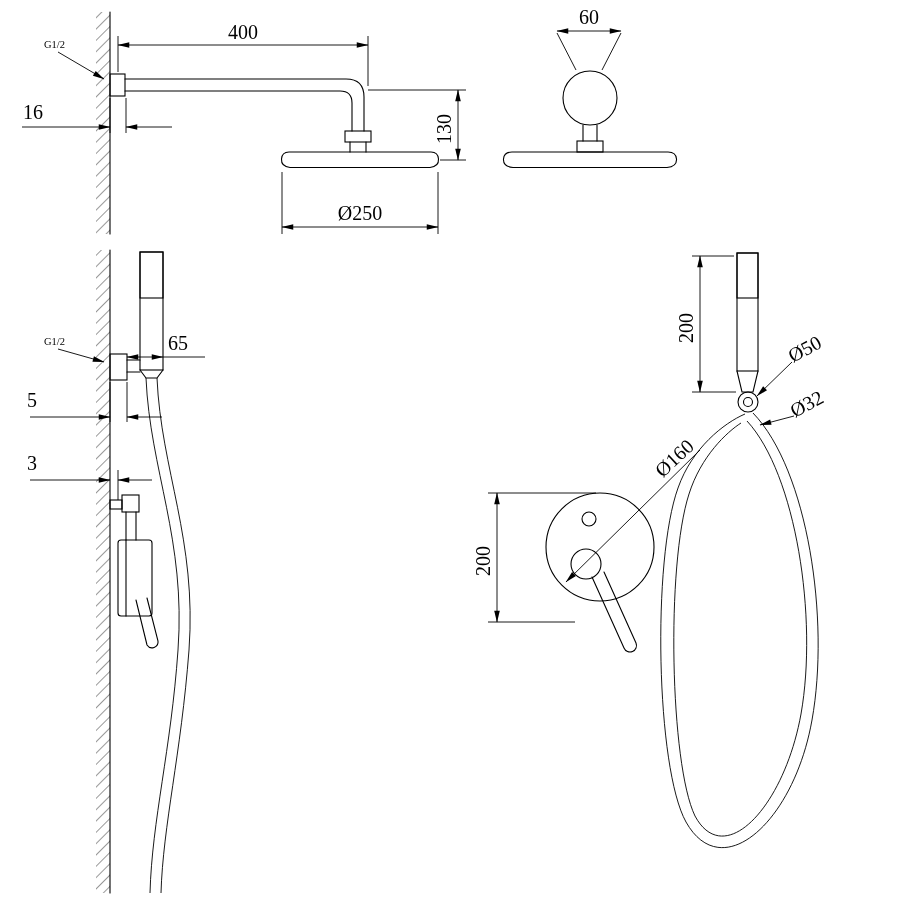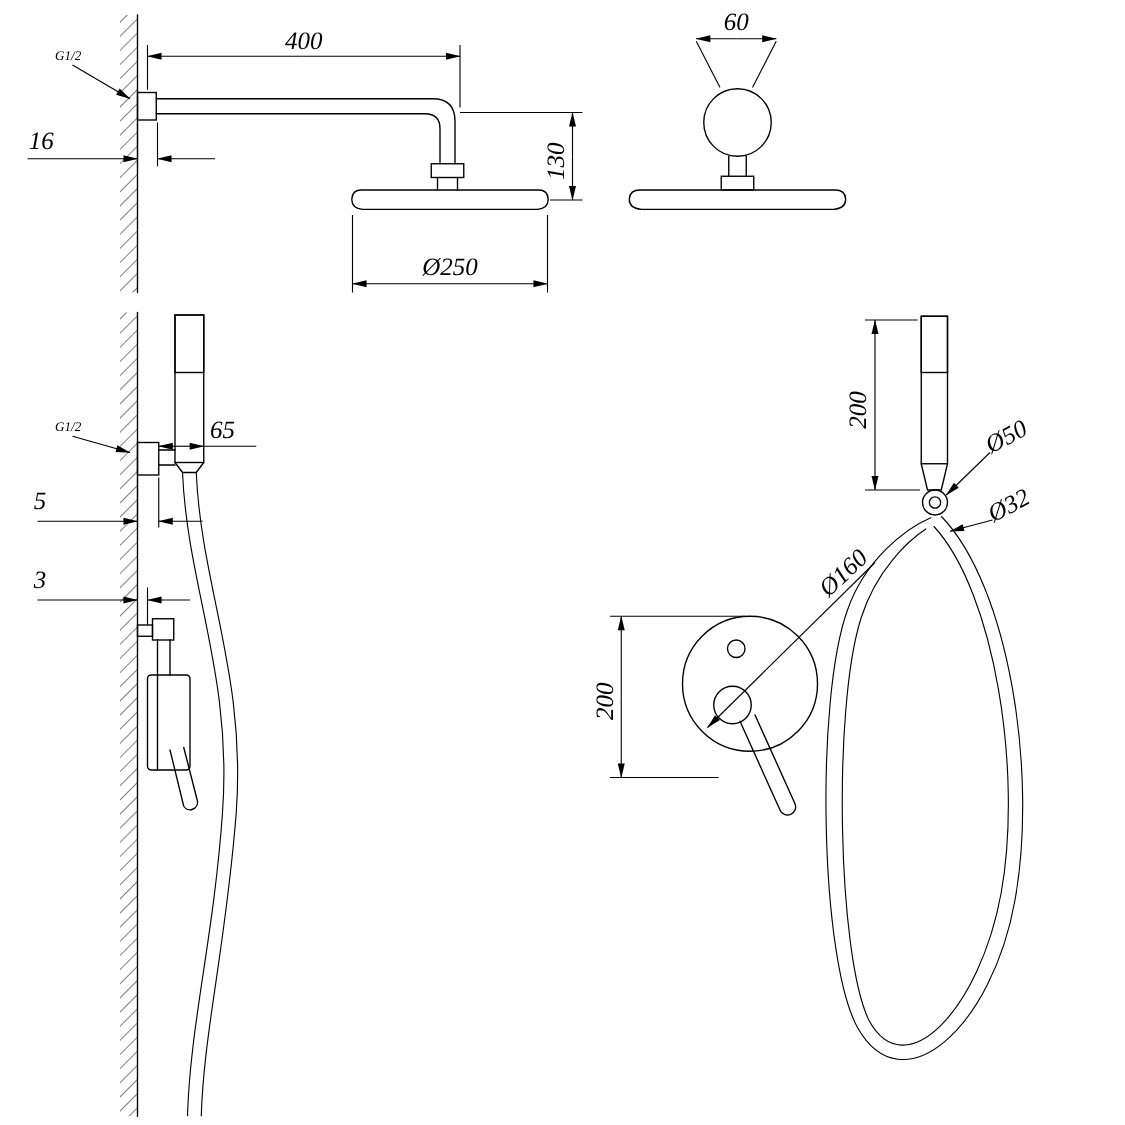--- a/index.html
+++ b/index.html
@@ -1,16 +1,16 @@
 <!DOCTYPE html>
 <html><head>
 <meta charset="utf-8">
 <style>
   html,body{margin:0;padding:0;background:#ffffff;}
-  .canvas{position:relative;width:900px;height:900px;background:#ffffff;overflow:hidden;font-style:italic;}
+  .canvas{position:relative;width:900px;height:900px;background:#ffffff;overflow:hidden;}
   svg{display:block;}
   .ln{stroke:#000;fill:none;stroke-width:1.1;stroke-linecap:round;}
   .thin{stroke:#000;fill:none;stroke-width:0.9;}
   .dim{stroke:#000;fill:none;stroke-width:0.9;}
   text.d{font-family:"Liberation Serif",serif;font-size:20px;fill:#000;}
   text.s{font-family:"Liberation Serif",serif;font-size:10.5px;fill:#000;}
 </style>
 </head>
 <body>
 

